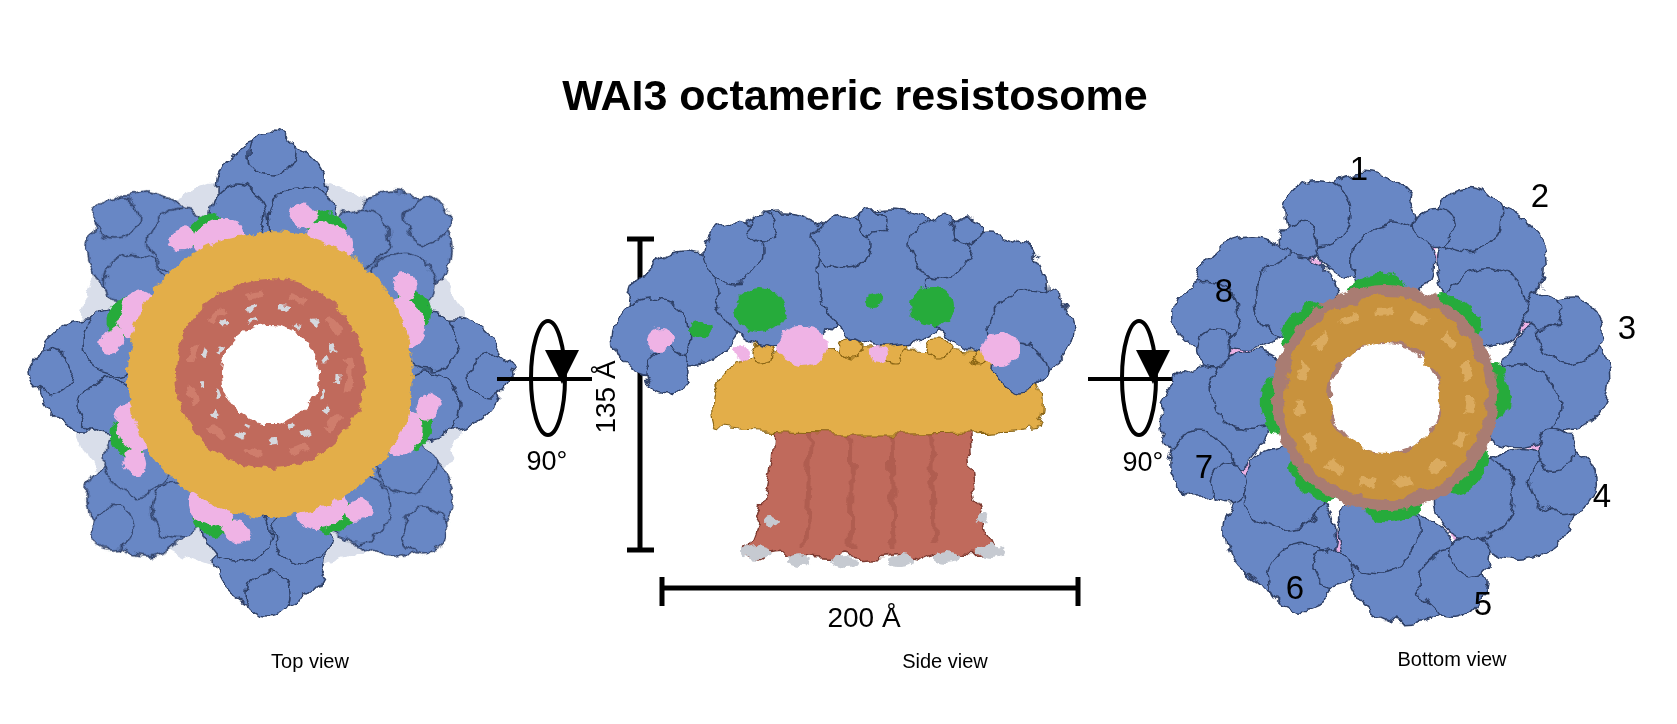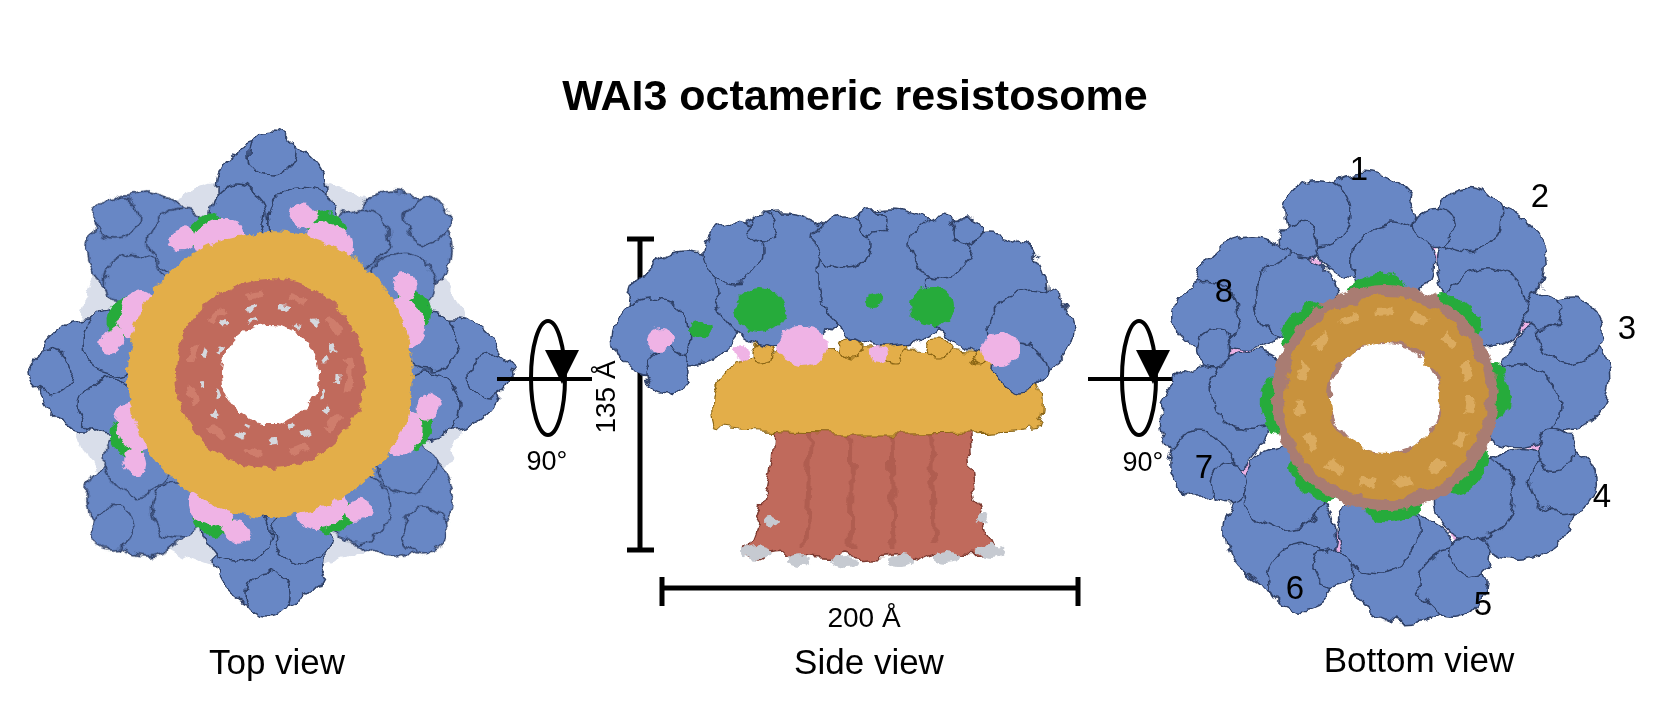--- a/index.html
+++ b/index.html
@@ -1,21 +1,21 @@
 <!DOCTYPE html>
 <html><head>
 <meta charset="utf-8">
 <style>
   html,body{margin:0;padding:0;background:#fff;}
   .fig{position:relative;width:1672px;height:724px;background:#ffffff;overflow:hidden;
        font-family:"Liberation Sans",sans-serif;color:#000;}
   .fig svg.canvas{position:absolute;left:0;top:0;}
   .lbl{position:absolute;transform:translate(-50%,-50%);white-space:nowrap;line-height:1;}
   .title{font-size:43px;font-weight:bold;letter-spacing:0;}
-  .viewlabel{font-size:35px;}
+  .viewlabel{font-size:20px;margin-left:33px;}
   .num{font-size:33px;}
   .deg{font-size:27px;margin-top:9px;}
   .scale{font-size:28px;}
   .scale.v{transform:translate(-50%,-50%) rotate(-90deg);}
 </style>
 </head>
 <body>
 
 <div class="fig">
 
@@ -234,16 +234,16 @@
   <div class="lbl num" style="left:1359px;top:168px">1</div>
   <div class="lbl num" style="left:1540px;top:195px">2</div>
   <div class="lbl num" style="left:1627px;top:327px">3</div>
   <div class="lbl num" style="left:1602px;top:495px">4</div>
   <div class="lbl num" style="left:1483px;top:603px">5</div>
   <div class="lbl num" style="left:1295px;top:587px">6</div>
   <div class="lbl num" style="left:1204px;top:466px">7</div>
   <div class="lbl num" style="left:1224px;top:290px">8</div>
 
   <div class="lbl viewlabel" style="left:277px;top:661px">Top view</div>
-  <div class="lbl viewlabel" style="left:869px;top:661px">Side view</div>
+  <div class="lbl viewlabel" style="left:912px;top:661px">Side view</div>
   <div class="lbl viewlabel" style="left:1419px;top:659px">Bottom view</div>
 
 </div>
 
 </body></html>

